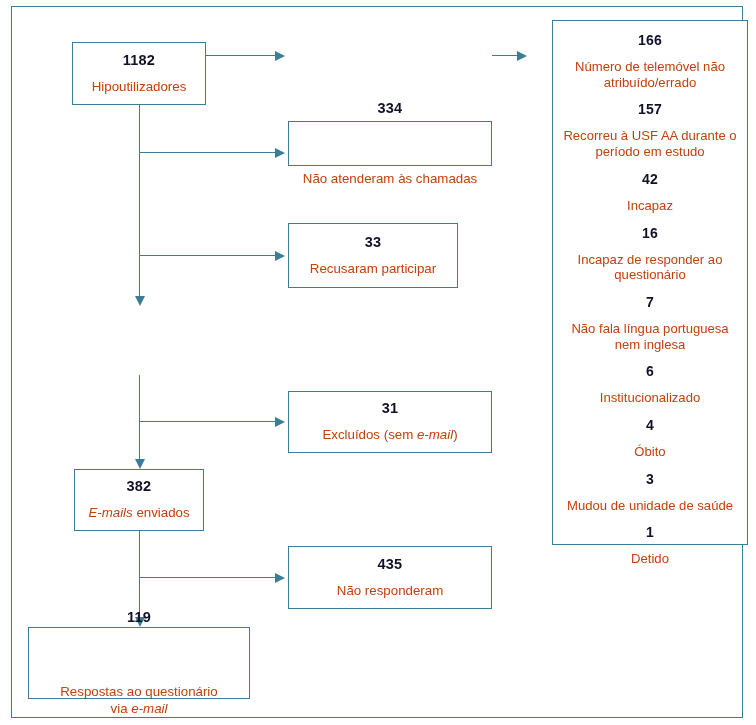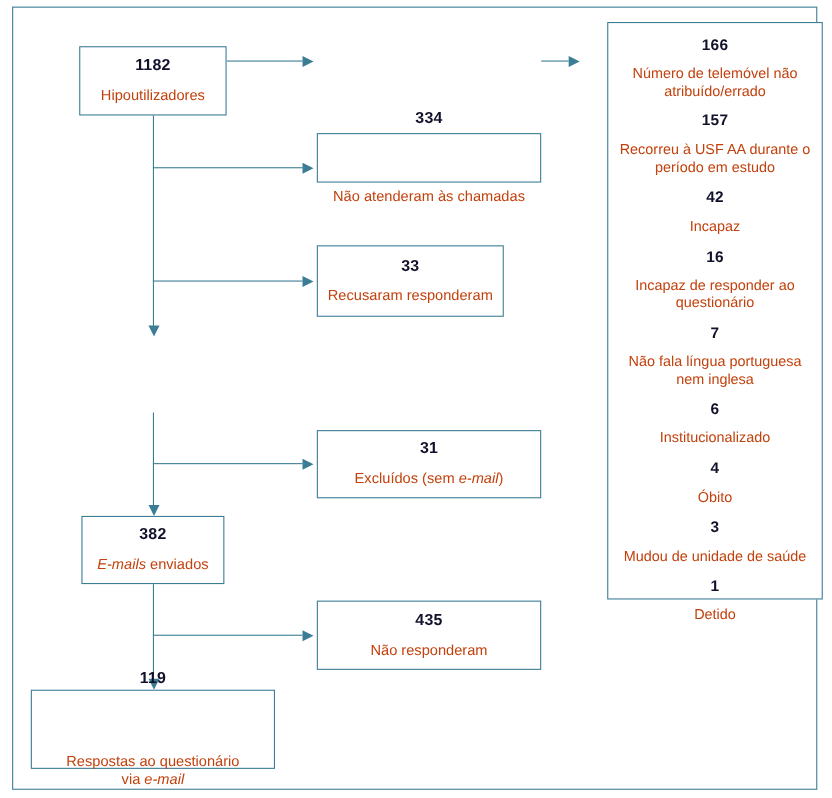--- a/index.html
+++ b/index.html
@@ -136,21 +136,21 @@
   </div>
 
 
   <div class="node" id="n-nocalls" style="left:288px; top:121px; width:204px; height:45px;gap:44px;">
     <span class="num">334</span>
     <span class="lbl">Não atenderam às chamadas</span>
   </div>
 
   <div class="node" id="n-refused" style="left:288px; top:223px; width:170px; height:65px;">
     <span class="num">33</span>
-    <span class="lbl">Recusaram responderam</span>
+    <span class="lbl">Recusaram participar</span>
   </div>
 
 
   <div class="node" id="n-noemail" style="left:288px; top:391px; width:204px; height:62px;">
     <span class="num">31</span>
     <span class="lbl"><span>Excluídos (sem </span><span class="ital">e-mail</span><span>)</span></span>
   </div>
 
   <div class="node" id="n-emails" style="left:74px; top:469px; width:130px; height:62px;">
     <span class="num">382</span>

